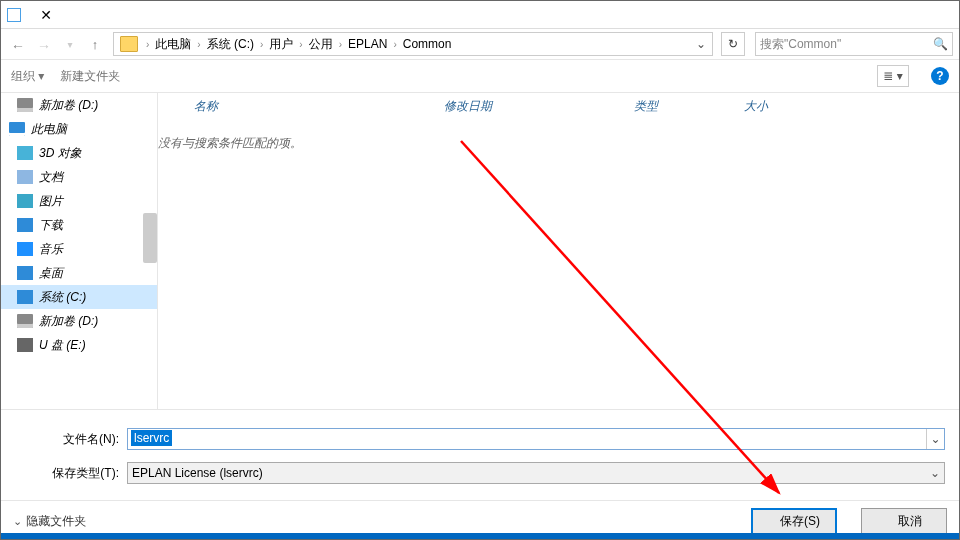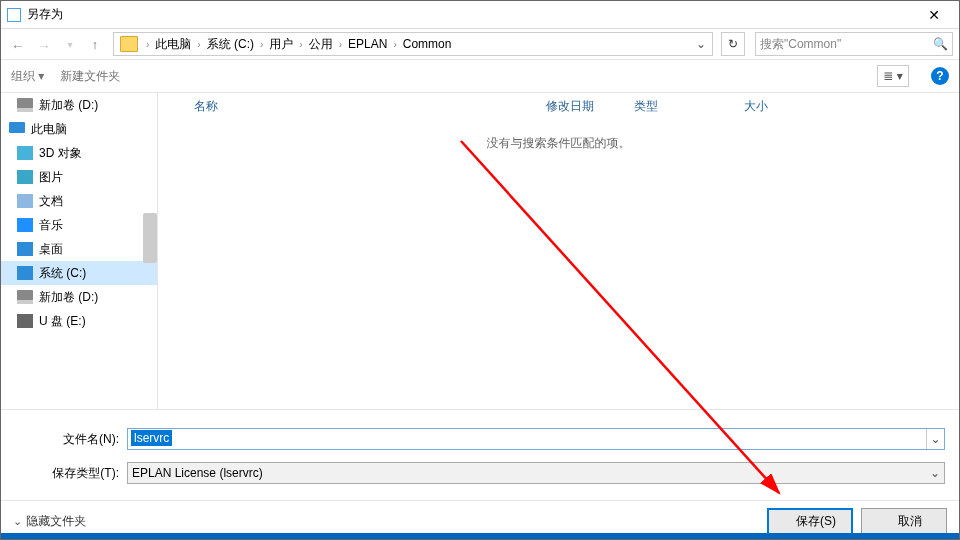--- a/index.html
+++ b/index.html
@@ -18,66 +18,65 @@
   .bc-item { padding:0 2px; color:#000; }
   .bc-dd { margin-left:auto; color:#555; width:18px; text-align:center; }
   .refresh { width:24px; height:24px; border:1px solid #ccc; display:flex; align-items:center; justify-content:center; margin-right:6px; color:#333; }
   .searchbox { width:198px; height:24px; border:1px solid #ccc; display:flex; align-items:center; padding:0 4px; color:#888; }
   .searchbox .sicon { margin-left:auto; color:#888; }
   .toolbar { height:34px; border-top:1px solid #e6e6e6; border-bottom:1px solid #e6e6e6; display:flex; align-items:center; padding:0 10px; gap:16px; background:#fff; }
   .toolbar .tb { color:#737373; }
   .toolbar .spacer { flex:1; }
   .viewbtn { width:32px; height:22px; border:1px solid #ccc; display:flex; align-items:center; justify-content:center; margin-right:6px; color:#555; }
   .help { width:18px; height:18px; border-radius:50%; background:#0078d7; color:#fff; display:flex; align-items:center; justify-content:center; font-size:12px; font-weight:bold; }
-  .main { display:flex; height:316px; }
+  .main { display:flex; height:316px;font-style:italic; }
   .tree { width:156px; overflow:hidden; position:relative; }
   .tree-scroll { position:absolute; right:0; top:120px; width:14px; height:50px; background:#ccc; border-radius:2px; }
   .trow { display:flex; align-items:center; height:24px; padding-left:16px; gap:6px; }
   .trow.sel { background:#cde8ff; }
   .ticon { width:16px; height:14px; display:inline-block; }
   .ticon.hdd { background:#888; border-radius:1px; box-shadow:inset 0 -4px 0 #ccc; }
   .ticon.pc { background:#2e8bd8; border-radius:1px; box-shadow:inset 0 -3px 0 #fff; }
   .ticon.cube { background:#47b3d8; }
   .ticon.vid { background:#c3521f; }
   .ticon.img { background:#3aa7c7; }
   .ticon.doc { background:#8eb7e2; }
   .ticon.dl { background:#2e8bd8; }
   .ticon.music { background:#1e90ff; }
   .ticon.desk { background:#2e8bd8; }
   .ticon.sys { background:#2e8bd8; }
   .ticon.usb { background:#666; }
   .vsep { width:1px; background:#e6e6e6; }
   .filepane { flex:1; display:flex; flex-direction:column; }
   .cols { display:flex; height:26px; align-items:center; color:#2a6496; padding-left:20px; }
-  .col-name{ width:250px;margin-left:16px; } .col-date{ width:150px;text-align:right; } .col-type{ width:110px;margin-left:40px; } .col-size{ width:80px;}
-  .empty { text-align:center; color:#666; margin-top:16px; }
+  .col-name{ width:250px;margin-left:16px; } .col-date{ width:150px; } .col-type{ width:110px;margin-left:40px; } .col-size{ width:80px;}
+  .empty { color:#666; margin-top:16px; }
   .splitter { height:1px; background:#e6e6e6; }
   .form { padding:6px 14px 4px 14px; }
   .frow { display:flex; align-items:center; margin:12px 0; }
   .flabel { width:112px; text-align:right; padding-right:8px; }
   .fname-wrap { flex:1; display:flex; border:1px solid #7aa7d8; height:22px; }
   .fname-sel { background:#0078d7; color:#fff; padding:1px 3px; }
   .fname-dd { width:18px; display:flex; align-items:center; justify-content:center; color:#555; border-left:1px solid #ccc;}
   .ftype { flex:1; border:1px solid #aaa; height:22px; display:flex; align-items:center; padding:0 4px; position:relative; background:#f1f1f1;}
   .ftype-dd { margin-left:auto; color:#555; }
   .footer { display:flex; align-items:center; height:42px; padding:0 12px; border-top:1px solid #e6e6e6; }
   .hidefolders { display:flex; align-items:center; gap:4px; color:#333; }
   .chev { color:#555; font-size:11px; }
-  .btn { width:86px; height:28px; border:1px solid #999; background:#e9e9e9; display:flex; align-items:center; justify-content:center; margin-left:8px;padding-left:12px; }
+  .btn { width:86px; height:28px; border:1px solid #999; background:#e9e9e9; display:flex; align-items:center; justify-content:center; margin-left:24px;padding-left:12px; }
   .btn.primary { border:2px solid #0078d7; background:#e9e9e9; }
   .arrow-annot { position:absolute; left:0; top:0; width:960px; height:540px; pointer-events:none; }
   .taskbar { position:absolute; left:0; right:0; bottom:0; height:6px; background:#0067c0; }
 </style>
 </head>
 <body>
 
 <div class="window">
   <div class="titlebar">
     <span class="app-icon"></span>
-    <span class="title">另存为</span>
     <span class="close">✕</span>
   </div>
 
   <div class="navbar">
     <span class="nav-arrow">←</span>
     <span class="nav-arrow" style="color:#ccc">→</span>
     <span class="nav-arrow" style="font-size:10px;color:#ccc">▾</span>
     <span class="nav-up">↑</span>
     <div class="breadcrumb">
       <span class="folder-glyph"></span>
@@ -118,26 +117,30 @@
         </div>
         <div class="trow" style="padding-left: 8px;">
           <span class="ticon pc"></span>
           <span>此电脑</span>
         </div>
         <div class="trow">
           <span class="ticon cube"></span>
           <span>3D 对象</span>
         </div>
         <div class="trow">
+          <span class="ticon doc"></span>
+          <span>文档</span>
+        </div>
+        <div class="trow">
           <span class="ticon img"></span>
           <span>图片</span>
         </div>
         <div class="trow">
-          <span class="ticon doc"></span>
-          <span>文档</span>
+          <span class="ticon dl"></span>
+          <span>下载</span>
         </div>
         <div class="trow">
           <span class="ticon music"></span>
           <span>音乐</span>
         </div>
         <div class="trow">
           <span class="ticon desk"></span>
           <span>桌面</span>
         </div>
         <div class="trow sel">

